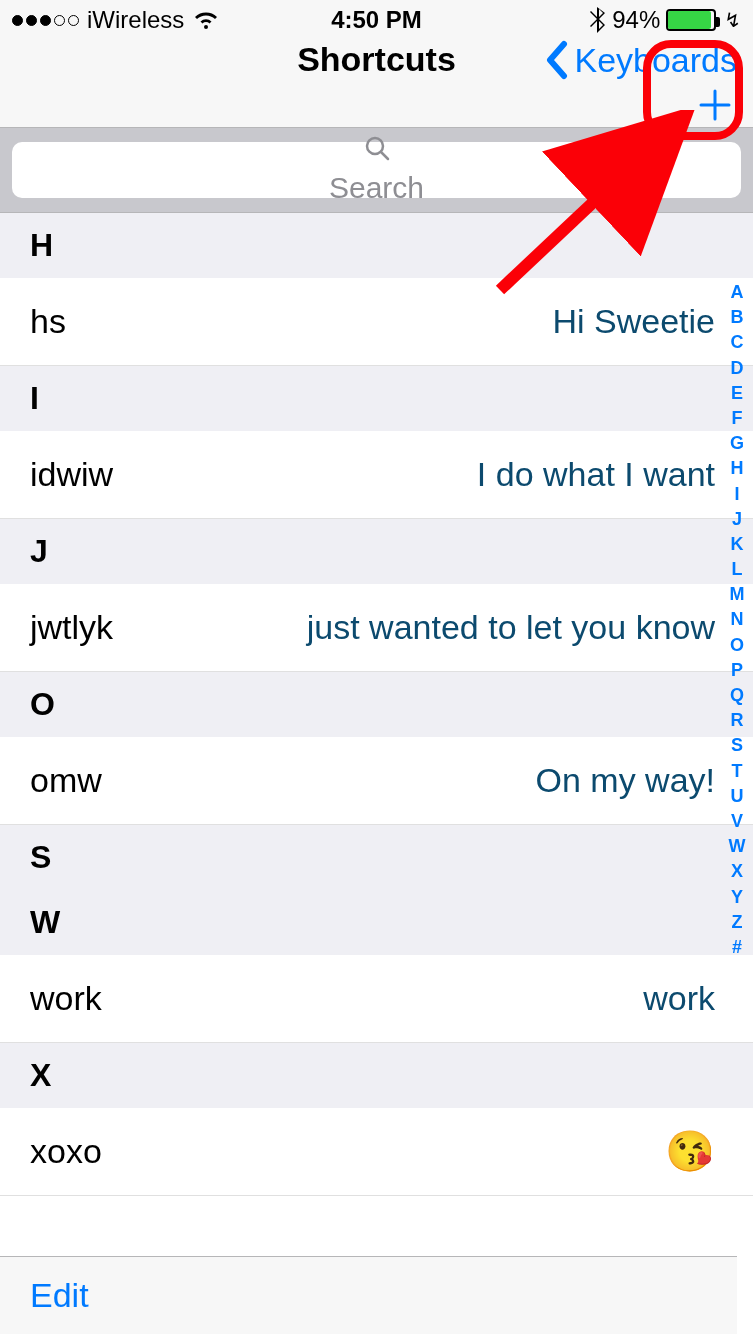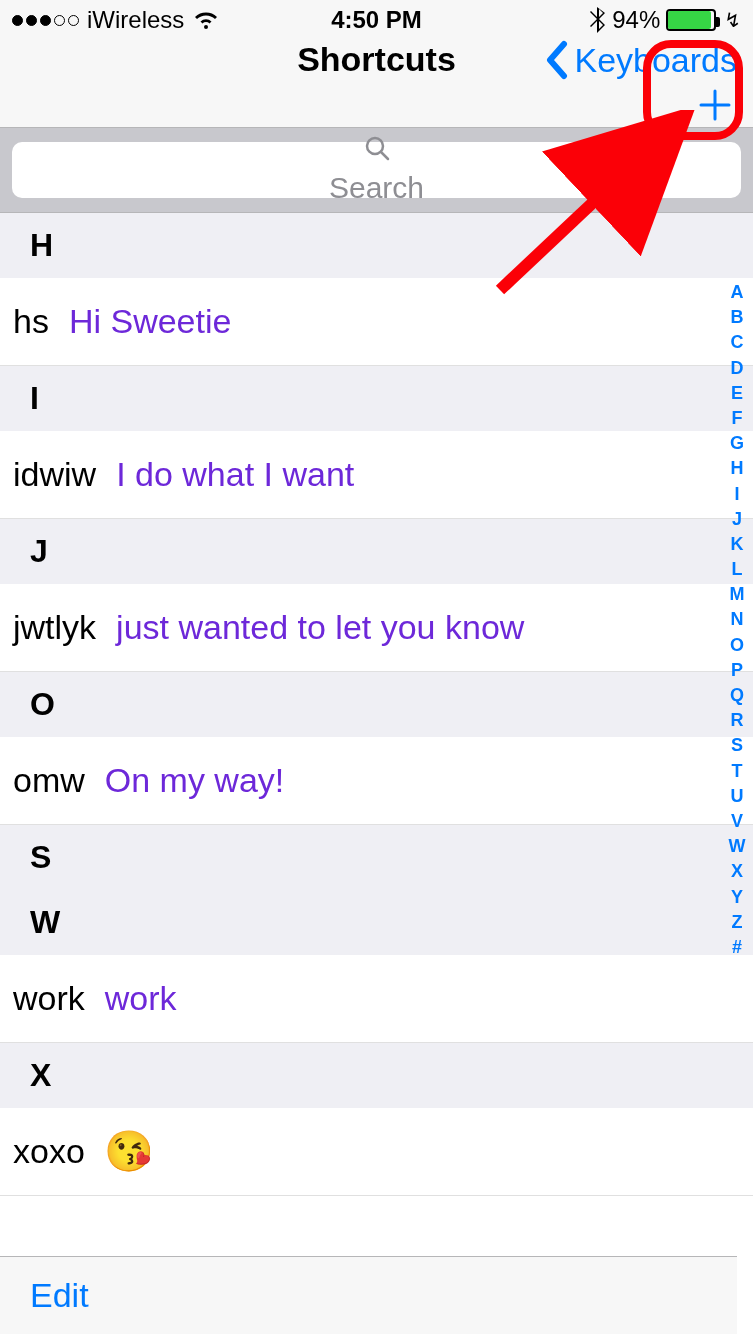--- a/index.html
+++ b/index.html
@@ -88,28 +88,28 @@
       position: relative;
     }
     .section-header {
       background: #efeff4;
       font-size: 32px;
       font-weight: bold;
       padding: 14px 30px;
     }
     .row {
       display: flex; justify-content: space-between; align-items: center;
-      padding: 0 38px 0 13px;
+      padding: 0 38px 0 30px;
       height: 88px;
       font-size: 34px;
       border-bottom: 1px solid #e0e0e0;
       background: #fff;
     }
     .row .short { color: #000; }
-    .row .phrase { color: #6d28d9; text-align: left; flex:1; margin-left: 20px; }
+    .row .phrase { color: #0c4a6e; text-align: right; flex:1; margin-left: 20px; }
     .row .emoji { font-size: 40px; }
 
     .index-bar {
       position: absolute;
       right: 2px;
       top: 280px;
       width: 28px;
       display: flex;
       flex-direction: column;
       align-items: center;

